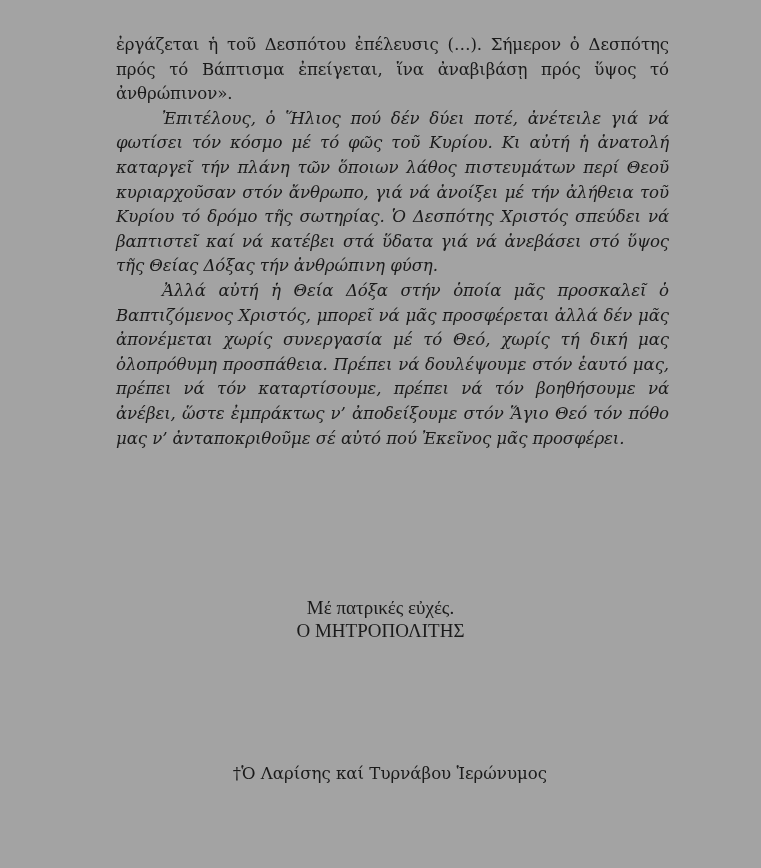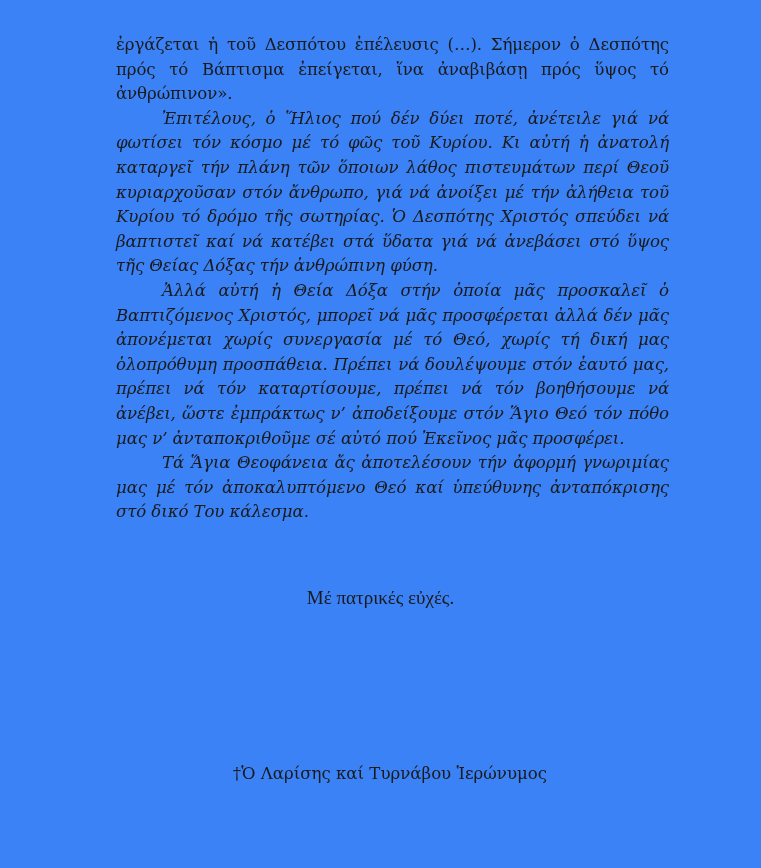--- a/index.html
+++ b/index.html
@@ -14,21 +14,21 @@
       overflow: hidden;
       font-family: "DejaVu Serif", "Liberation Serif", serif;
       color: #1a1a1a;
     }
     .page {
       position: absolute;
       left: 0;
       top: 0;
       width: 761px;
       height: 868px;
-      background: #3b82f6;
+      background: #a3a3a3;
     }
     .body-text {
       position: absolute;
       left: 116px;
       top: 33px;
       width: 553px;
       font-size: 16.6px;
       line-height: 24.6px;
       text-align: justify;
       letter-spacing: -0.1px;
@@ -41,20 +41,21 @@
       font-style: italic;
     }
     .closing {
       position: absolute;
       left: 0;
       width: 761px;
       text-align: center;
       font-family: "Liberation Serif", "DejaVu Serif", serif;
       font-size: 19px;
       line-height: 24px;
+      margin-top: 10px;
     }
     .closing.greeting { top: 586px; }
     .closing.title { top: 609px; }
     .signature {
       position: absolute;
       left: 0;
       width: 780px;
       top: 762px;
       text-align: center;
       font-family: "DejaVu Serif", "Liberation Serif", serif;
@@ -63,19 +64,19 @@
     }
   </style>
 </head>
 <body>
 
 <div class="page">
   <div class="body-text">
     <p>ἐργάζεται ἡ τοῦ Δεσπότου ἐπέλευσις (…). Σήμερον ὁ Δεσπότης πρός τό Βάπτισμα ἐπείγεται, ἵνα ἀναβιβάσῃ πρός ὕψος τό ἀνθρώπινον».</p>
     <p class="indent">Ἐπιτέλους, ὁ Ἥλιος πού δέν δύει ποτέ, ἀνέτειλε γιά νά φωτίσει τόν κόσμο μέ τό φῶς τοῦ Κυρίου. Κι αὐτή ἡ ἀνατολή καταργεῖ τήν πλάνη τῶν ὅποιων λάθος πιστευμάτων περί Θεοῦ κυριαρχοῦσαν στόν ἄνθρωπο, γιά νά ἀνοίξει μέ τήν ἀλήθεια τοῦ Κυρίου τό δρόμο τῆς σωτηρίας. Ὁ Δεσπότης Χριστός σπεύδει νά βαπτιστεῖ καί νά κατέβει στά ὕδατα γιά νά ἀνεβάσει στό ὕψος τῆς Θείας Δόξας τήν ἀνθρώπινη φύση.</p>
     <p class="indent">Ἀλλά αὐτή ἡ Θεία Δόξα στήν ὁποία μᾶς προσκαλεῖ ὁ Βαπτιζόμενος Χριστός, μπορεῖ νά μᾶς προσφέρεται ἀλλά δέν μᾶς ἀπονέμεται χωρίς συνεργασία μέ τό Θεό, χωρίς τή δική μας ὁλοπρόθυμη προσπάθεια. Πρέπει νά δουλέψουμε στόν ἑαυτό μας, πρέπει νά τόν καταρτίσουμε, πρέπει νά τόν βοηθήσουμε νά ἀνέβει, ὥστε ἐμπράκτως ν’ ἀποδείξουμε στόν Ἅγιο Θεό τόν πόθο μας ν’ ἀνταποκριθοῦμε σέ αὐτό πού Ἐκεῖνος μᾶς προσφέρει.</p>
-    <p class="indent">Τά Ἅγια Θεοφάνεια ἄς ἀποτελέσουν τήν ἀφορμή γνωριμίας μας μέ τόν ἀποκαλυπτόμενο Θεό καί ὑπεύθυνης ἀνταπόκρισης στό δικό Του κάλεσμα.</p>
   </div>
 
   <div class="closing greeting">Μέ πατρικές εὐχές.</div>
+  <div class="closing title">Ο ΜΗΤΡΟΠΟΛΙΤΗΣ</div>
 
   <div class="signature">†Ὁ Λαρίσης καί Τυρνάβου Ἱερώνυμος</div>
 </div>
 
 </body></html>

